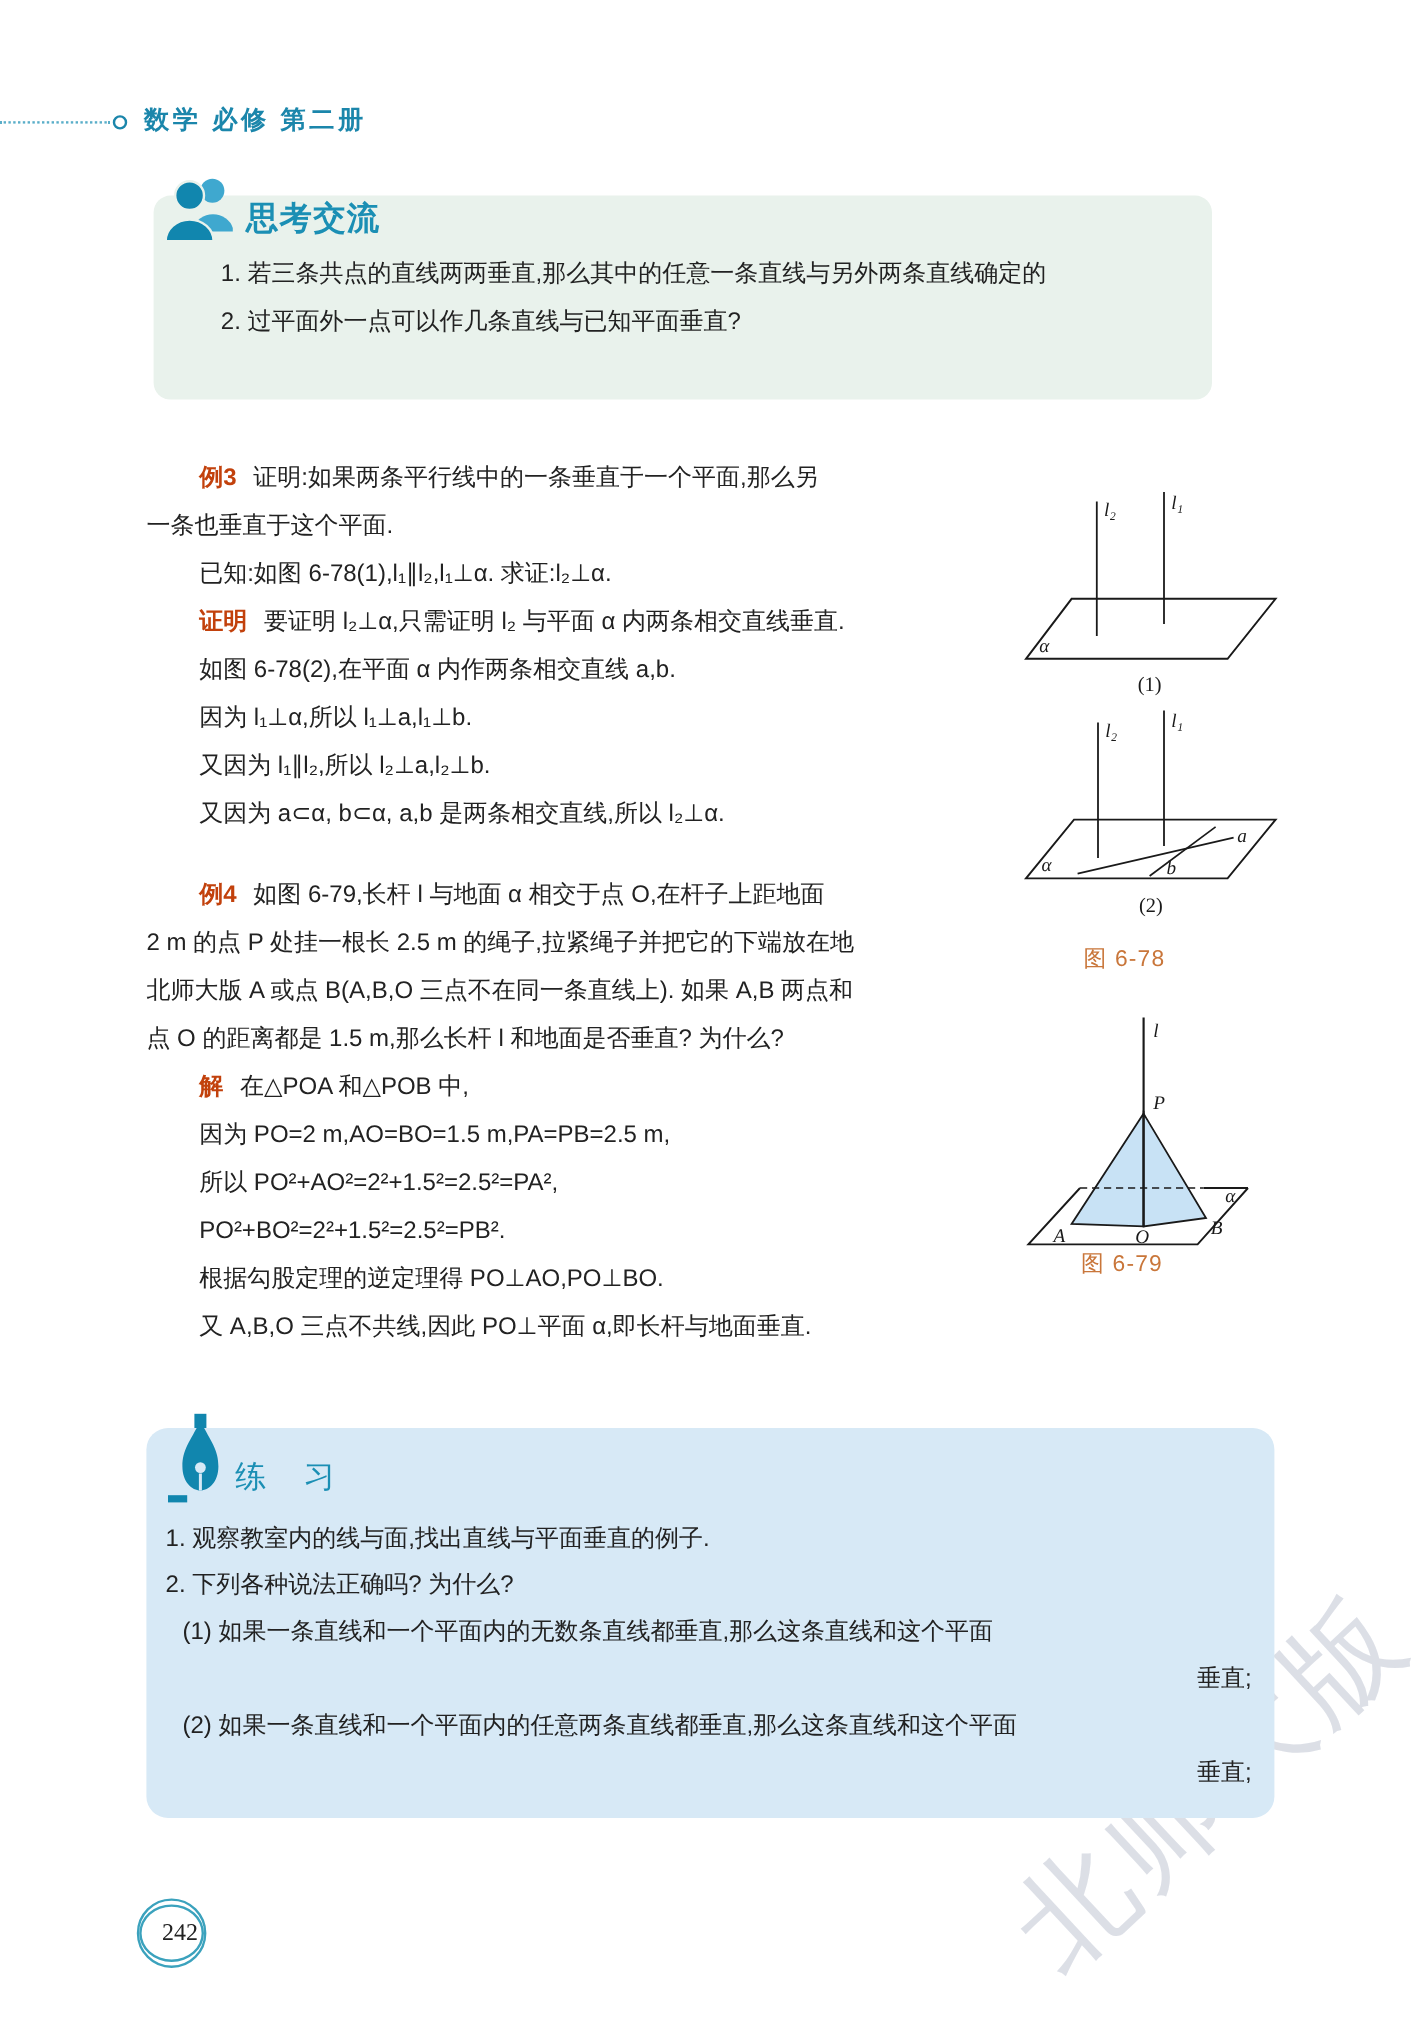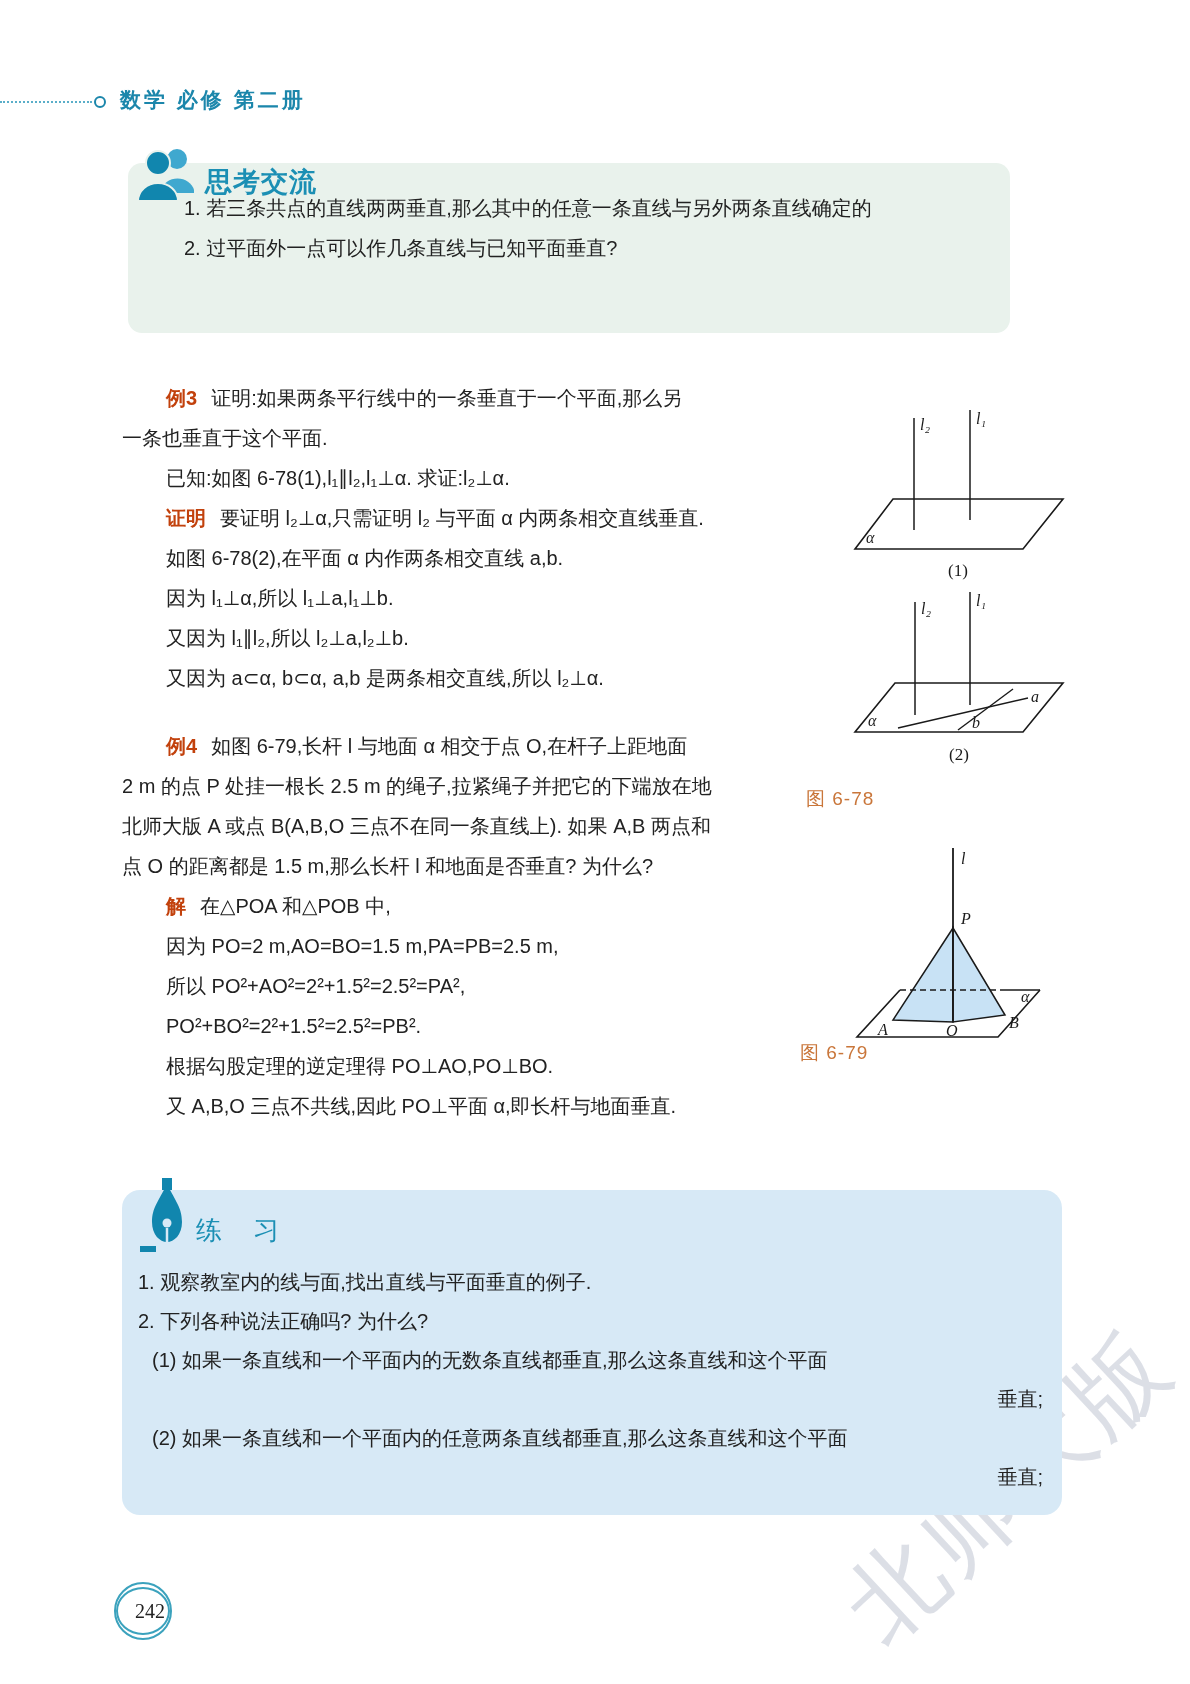--- a/index.html
+++ b/index.html
@@ -17,30 +17,30 @@
   .practice-box{position:absolute;left:122px;top:1190px;width:940px;height:325px;background:#d7e9f6;border-radius:18px;z-index:1;}
   .box-icon{position:absolute;z-index:2;}
   .think-title{position:absolute;left:205px;top:164px;font-size:27px;font-weight:bold;color:#1b8fb4;z-index:2;letter-spacing:1px;}
   .practice-title{position:absolute;left:196px;top:1213px;font-size:26px;font-weight:normal;color:#1b8fb4;z-index:2;letter-spacing:12px;}
   
   .tblock{position:absolute;z-index:2;font-size:20px;line-height:40px;white-space:nowrap;}
   .line{height:40px;}
   .ind{text-indent:44px;}
   .lbl{color:#c2410c;font-weight:bold;margin-right:14px;}
   .lbl:empty{display:none;margin:0;}
-  .think-text{left:140px;top:188px;width:860px;}
+  .think-text{left:140px;top:208px;width:860px;}
   .ex3-text{left:122px;top:378px;width:716px;}
   .ex4-text{left:122px;top:726px;width:716px;}
   .practice-text{left:138px;top:1263px;width:905px;line-height:39px;}
   .practice-text .line{height:39px;}
   .p1{padding-left:14px;}
   .p2{padding-left:58px;text-align:right;}
   
   .fig{position:absolute;z-index:2;}
-  .fig-cap{position:absolute;z-index:2;font-size:19px;color:#c9763a;letter-spacing:1px;}
+  .fig-cap{position:absolute;z-index:2;text-align:center;font-size:19px;color:#c9763a;letter-spacing:1px;}
   .fig text{font-family:"Liberation Serif","DejaVu Serif",serif;font-size:16px;font-style:italic;fill:#1a1a1a;}
   .fig text.cap{font-style:normal;font-size:17px;}
   
   .pageno{position:absolute;left:114px;top:1582px;width:54px;height:54px;border:2px solid #3ba2bd;border-radius:50%;z-index:2;
           display:flex;align-items:center;justify-content:center;}
   .pageno .inner{width:44px;height:44px;border:2px solid #3ba2bd;border-radius:50%;display:flex;align-items:center;justify-content:center;
           font-family:"Liberation Serif","DejaVu Serif",serif;font-size:20px;color:#222;padding-left:14px;}
   
   .watermark{position:absolute;left:862px;top:1560px;z-index:0;font-size:95px;color:#c6cbd7;opacity:.6;
              font-family:"Liberation Serif","DejaVu Serif",serif;white-space:nowrap;letter-spacing:6px;

